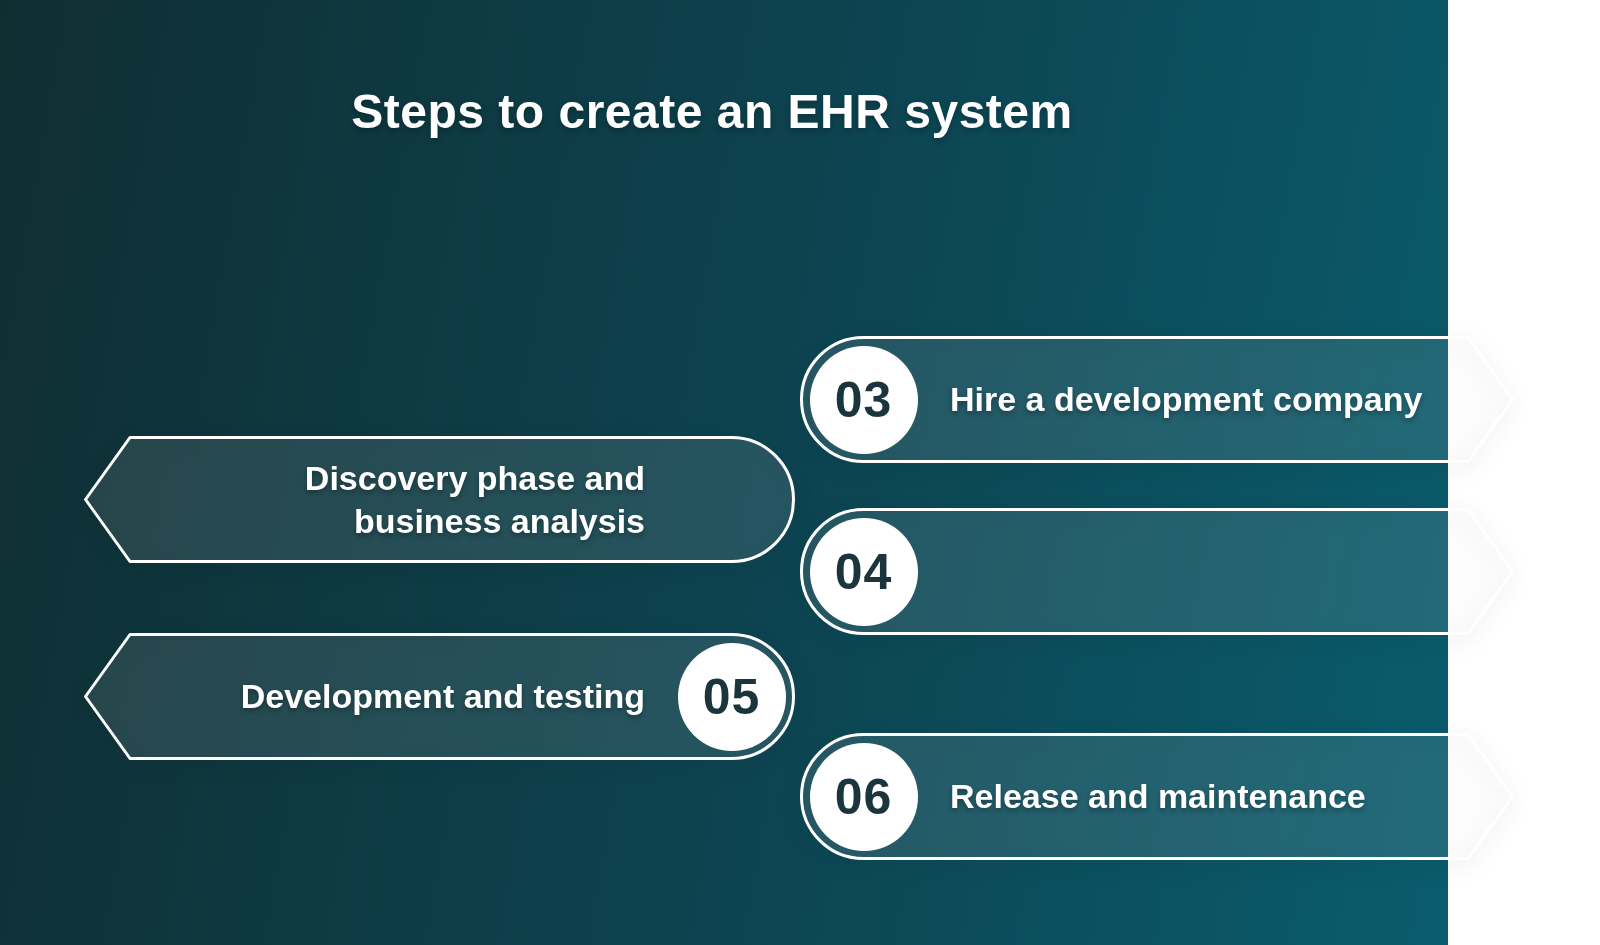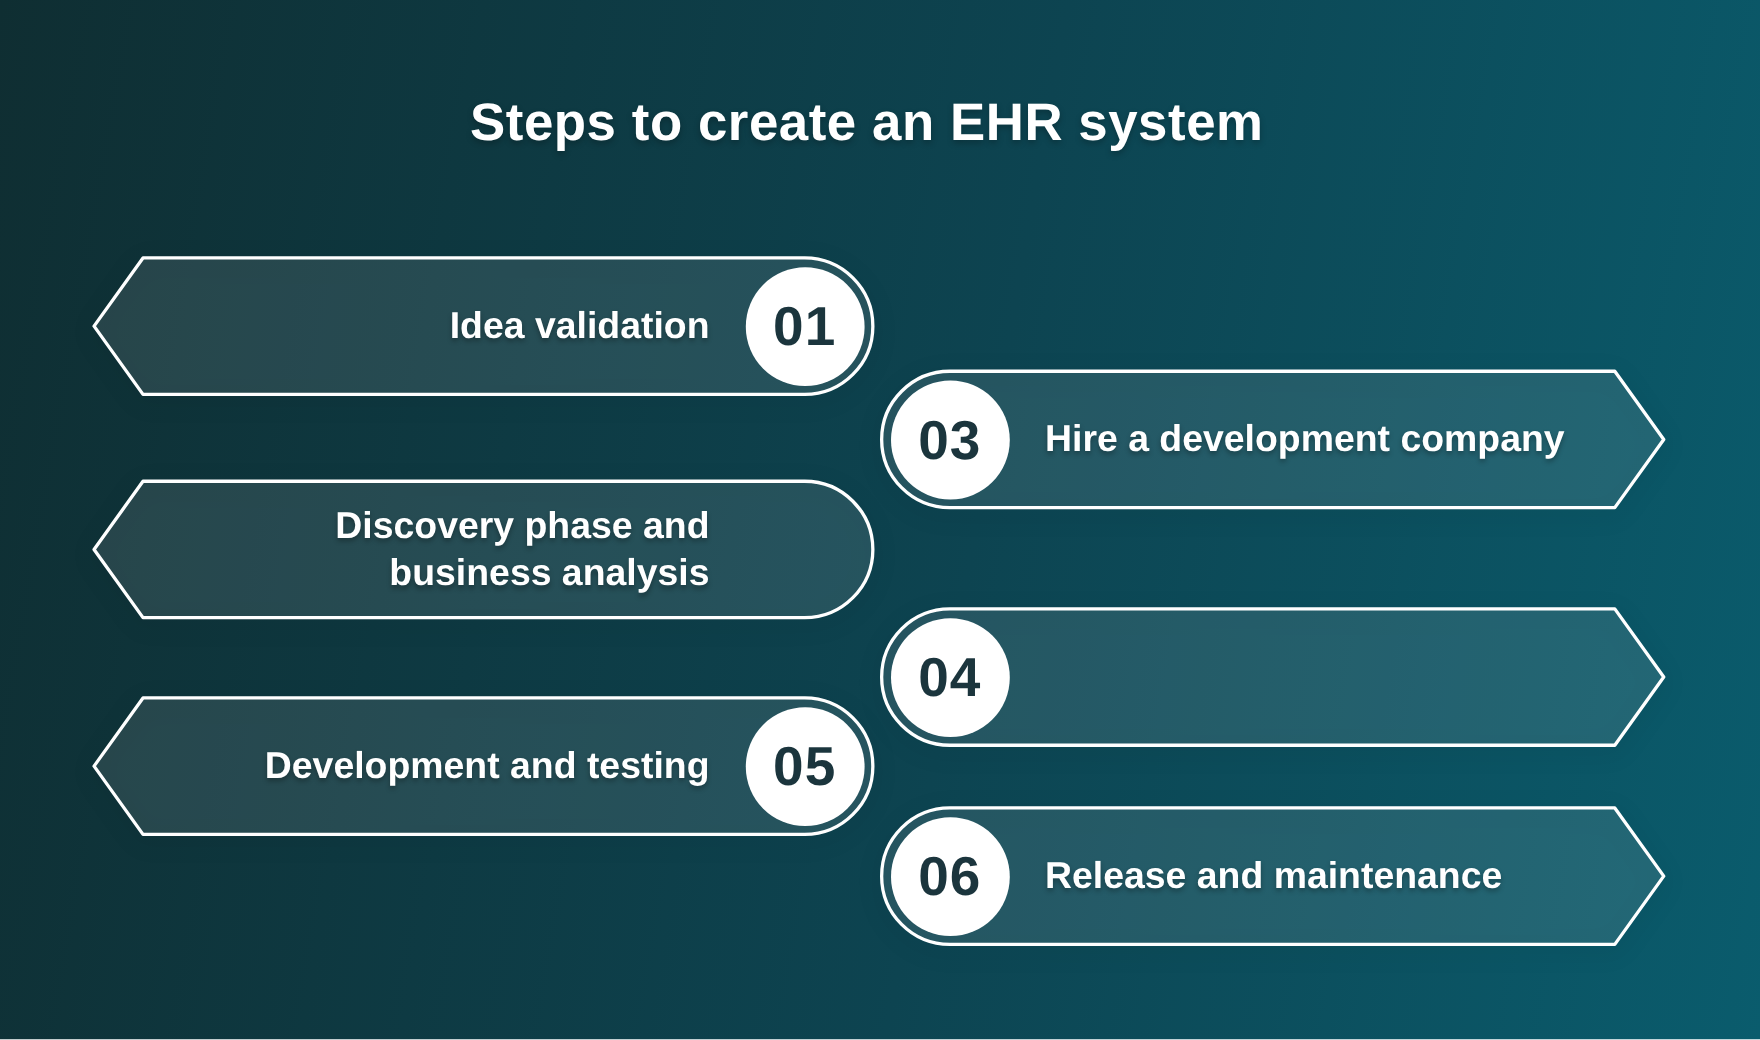--- a/index.html
+++ b/index.html
@@ -1,21 +1,21 @@
 <!DOCTYPE html>
 <html><head>
 <meta charset="utf-8">
 <style>
   html, body { margin: 0; padding: 0; }
   body {
     width: 1600px; height: 945px; overflow: hidden;
     font-family: "Liberation Sans", sans-serif;
   }
   .canvas {
-    position: relative; width: 1600px; height: 945px;
+    position: relative; width: 1448px; height: 945px;
     background: linear-gradient(100deg, #0f2e32 0%, #0d4451 55%, #0a5c6d 100%);
   }
   .title {
     position: absolute; left: 0; right: 0; top: 84px;
     text-align: center; transform: translateX(-12px);
     color: #ffffff; font-size: 48px; font-weight: bold; letter-spacing: 0.5px;
     text-shadow: 0 3px 6px rgba(0,0,0,0.25);
   }
   .step { position: absolute; height: 127px; }
   .step svg {
@@ -40,38 +40,31 @@
     color: #ffffff; font-size: 34px; font-weight: bold; line-height: 1.26;
     white-space: pre-line;
     text-shadow: 0 3px 5px rgba(0,0,0,0.3);
   }
   .step.left  .label { left: 70px; right: 150px; justify-content: flex-end; text-align: right; }
   .step.right .label { left: 150px; right: 70px; justify-content: flex-start; text-align: right; }
 
   .s1 { left: 84px;  top: 233px; width: 711px; }
   .s2 { left: 800px; top: 336px; width: 714px; }
   .s3 { left: 84px;  top: 436px; width: 711px; }
-  .s4 { left: 800px; top: 552px; width: 714px; }
+  .s4 { left: 800px; top: 508px; width: 714px; }
   .s5 { left: 84px;  top: 633px; width: 711px; }
   .s6 { left: 800px; top: 733px; width: 714px; }
 </style>
 </head>
 <body>
 
 <div class="canvas">
 
   <div class="title">Steps to create an EHR system</div>
 
-  <div class="step left s1">
-    <svg width="711" height="127" viewBox="0 0 711 127">
-      <path class="shape-path" d="M 46 1.5 L 647.5 1.5 A 62 62 0 0 1 647.5 125.5 L 46 125.5 L 1.5 63.5 Z"></path>
-    </svg>
-    <div class="label">Idea validation</div>
-    <div class="badge">01</div>
-  </div>
 
   <div class="step right s2">
     <svg width="714" height="127" viewBox="0 0 714 127">
       <path class="shape-path" d="M 63.5 1.5 L 668 1.5 L 712.5 63.5 L 668 125.5 L 63.5 125.5 A 62 62 0 0 1 63.5 1.5 Z"></path>
     </svg>
     <div class="badge">03</div>
     <div class="label">Hire a development company</div>
   </div>
 
   <div class="step left s3">

